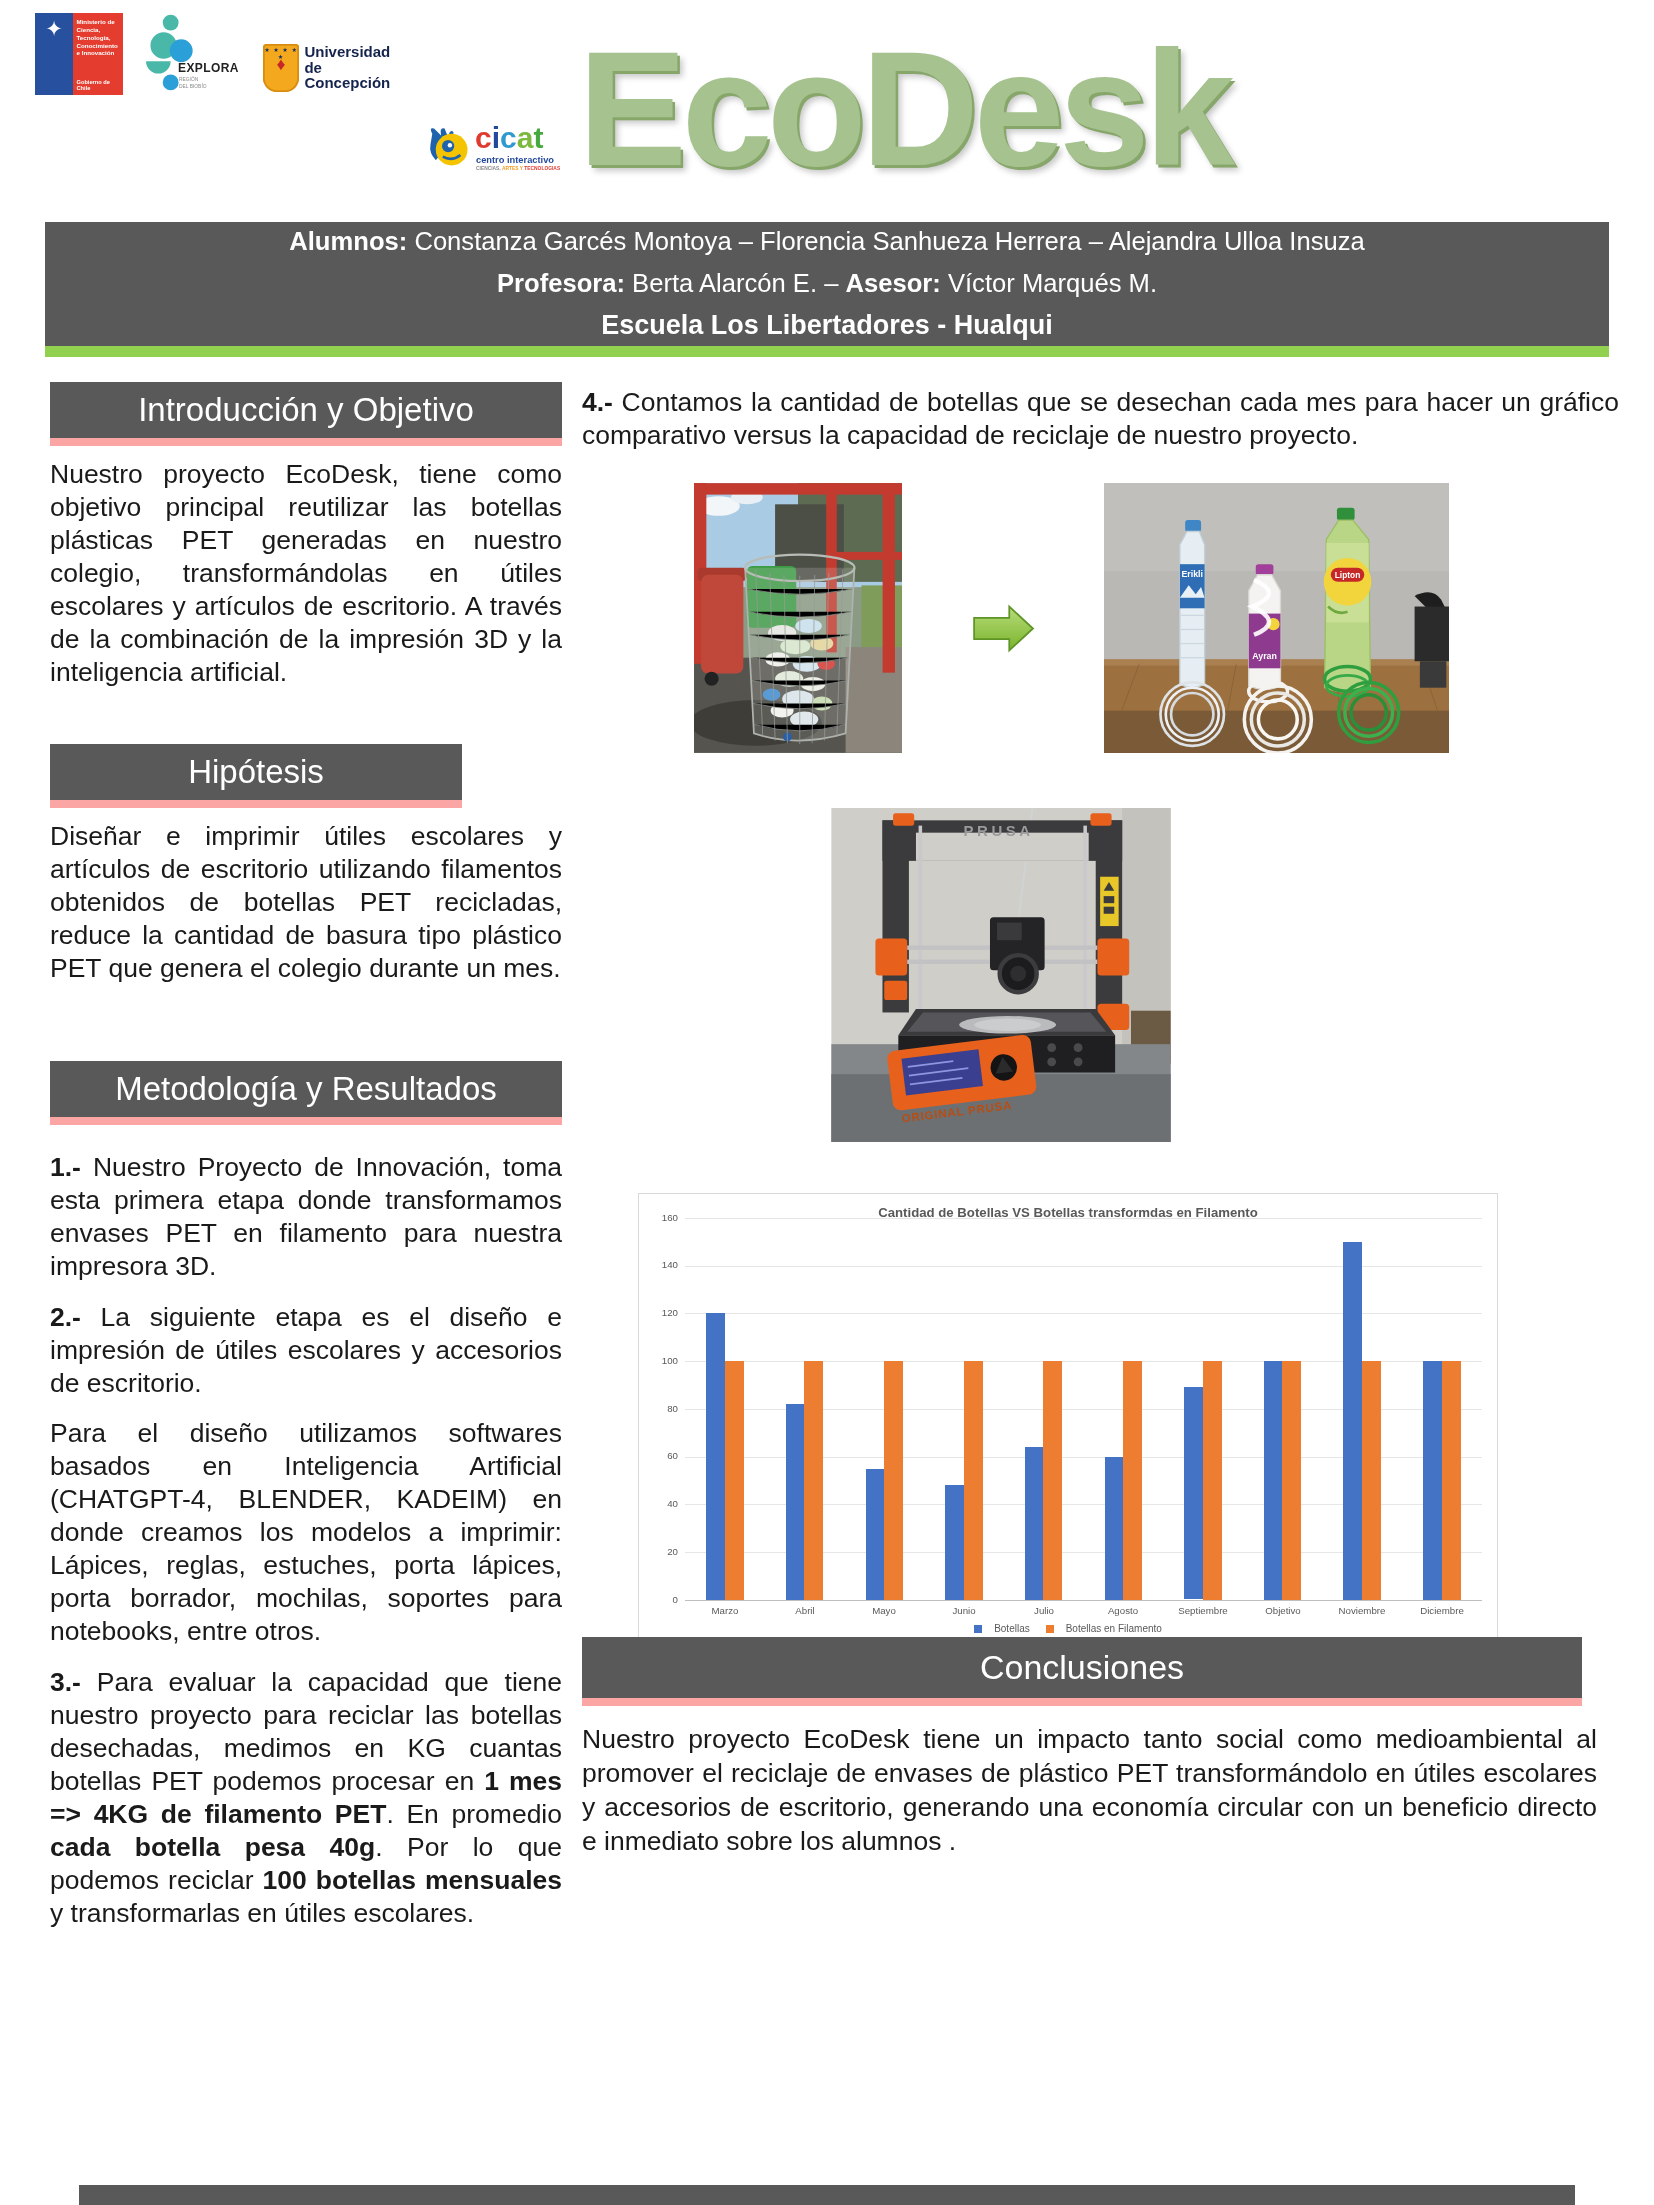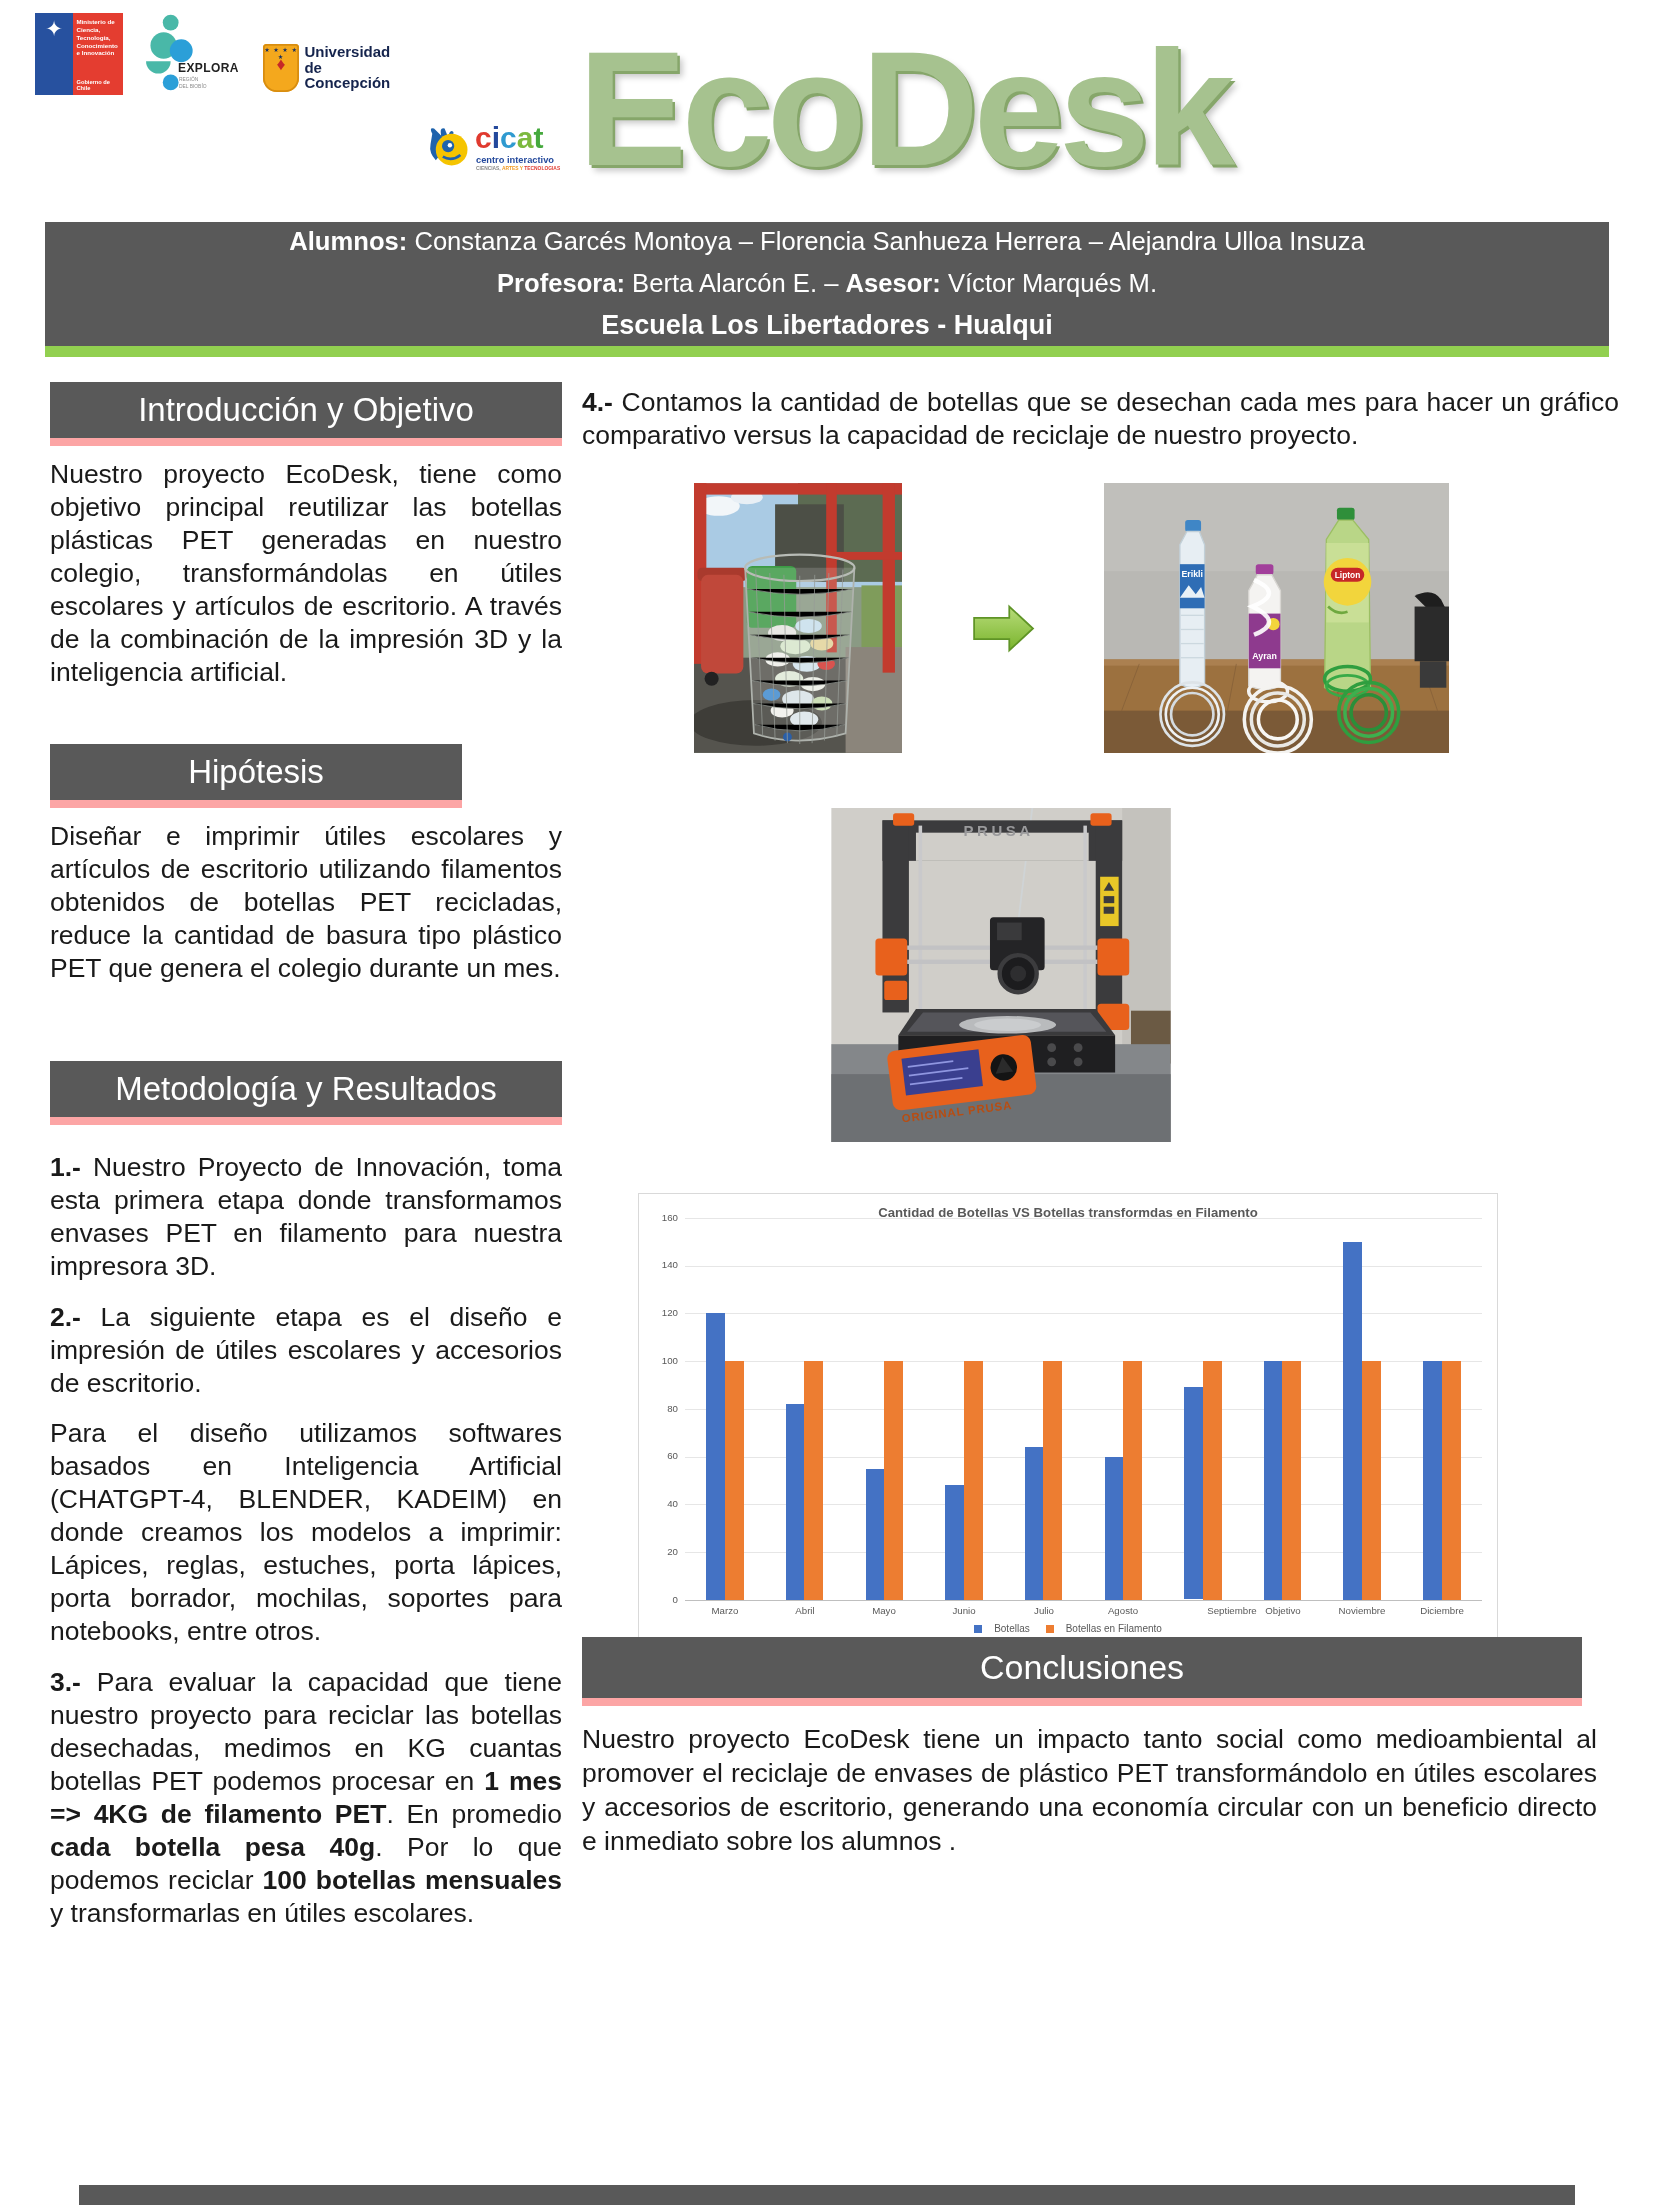--- a/index.html
+++ b/index.html
@@ -403,21 +403,21 @@
       <div class="bar" style="left: 325px; top: 167px; height: 239px; background: rgb(237, 125, 49);"></div>
       <div class="xtick" style="left: 285px; width: 80px;">Junio</div>
       <div class="bar" style="left: 386px; top: 253px; height: 153px; background: rgb(68, 114, 196);"></div>
       <div class="bar" style="left: 404px; top: 167px; height: 239px; background: rgb(237, 125, 49);"></div>
       <div class="xtick" style="left: 365px; width: 80px;">Julio</div>
       <div class="bar" style="left: 466px; top: 263px; height: 143px; background: rgb(68, 114, 196);"></div>
       <div class="bar" style="left: 484px; top: 167px; height: 239px; background: rgb(237, 125, 49);"></div>
       <div class="xtick" style="left: 444px; width: 80px;">Agosto</div>
       <div class="bar" style="left: 545px; top: 193px; height: 212px; background: rgb(68, 114, 196);"></div>
       <div class="bar" style="left: 564px; top: 167px; height: 239px; background: rgb(237, 125, 49);"></div>
-      <div class="xtick" style="left: 553px; width: 80px;">Septiembre</div>
+      <div class="xtick" style="left: 524px; width: 80px;">Septiembre</div>
       <div class="bar" style="left: 625px; top: 167px; height: 239px; background: rgb(68, 114, 196);"></div>
       <div class="bar" style="left: 643px; top: 167px; height: 239px; background: rgb(237, 125, 49);"></div>
       <div class="xtick" style="left: 604px; width: 80px;">Objetivo</div>
       <div class="bar" style="left: 704px; top: 48px; height: 358px; background: rgb(68, 114, 196);"></div>
       <div class="bar" style="left: 723px; top: 167px; height: 239px; background: rgb(237, 125, 49);"></div>
       <div class="xtick" style="left: 683px; width: 80px;">Noviembre</div>
       <div class="bar" style="left: 784px; top: 167px; height: 239px; background: rgb(68, 114, 196);"></div>
       <div class="bar" style="left: 803px; top: 167px; height: 239px; background: rgb(237, 125, 49);"></div>
       <div class="xtick" style="left: 763px; width: 80px;">Diciembre</div>
     </div>

